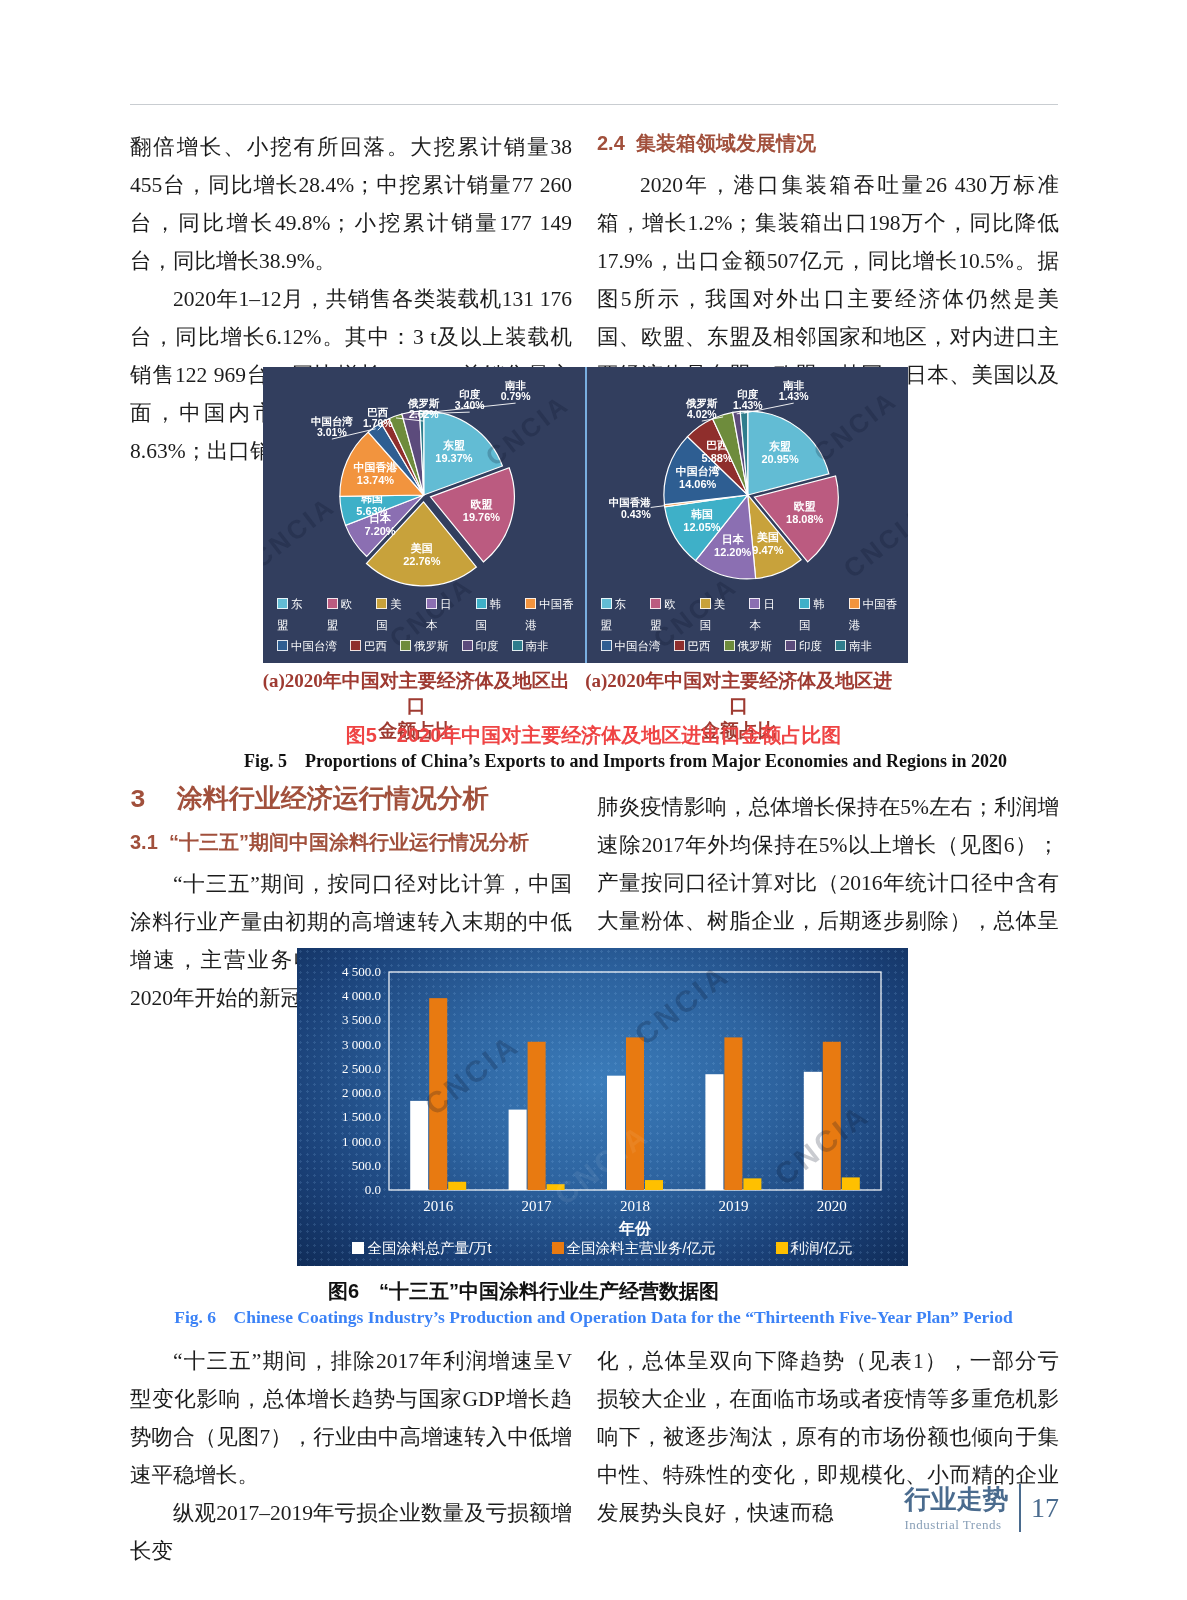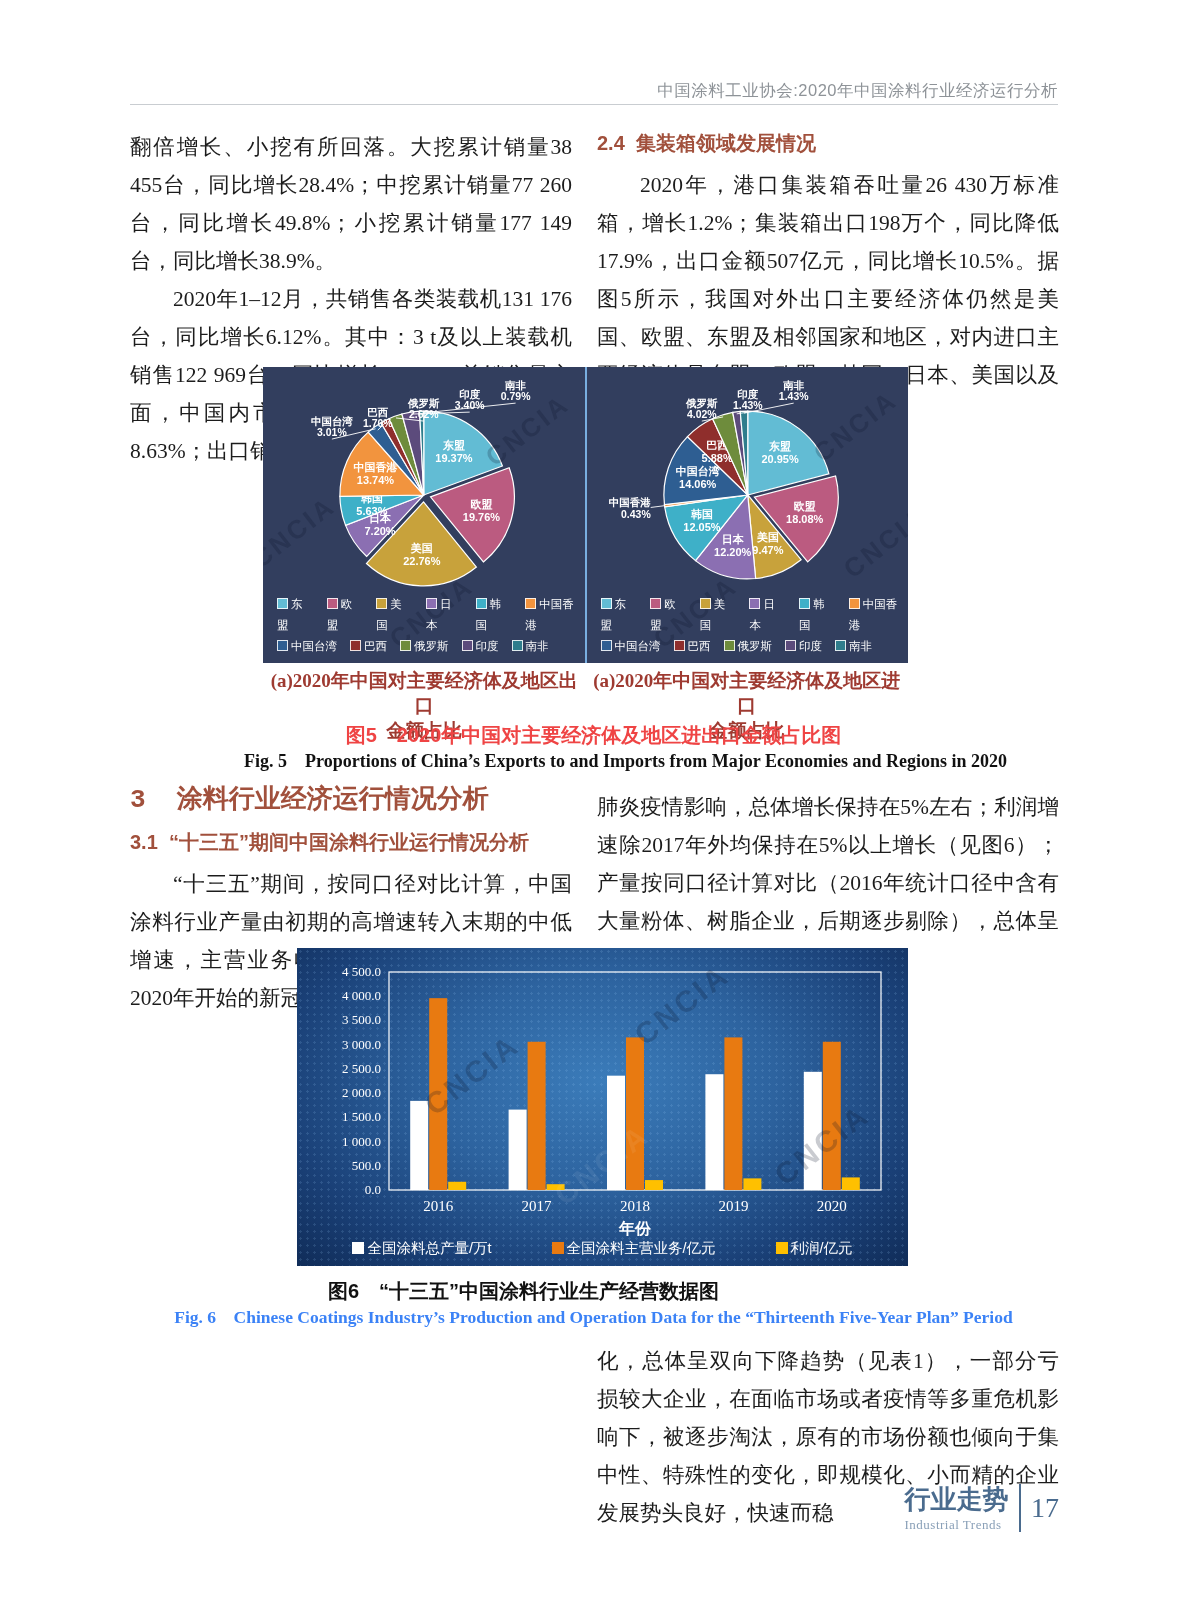--- a/index.html
+++ b/index.html
@@ -25,21 +25,21 @@
   .pie-legend{position:absolute;left:0;bottom:6px;width:100%;
               font-family:"Liberation Sans","DejaVu Sans",sans-serif;font-size:11.5px;color:#fff;}
   .pie-legend .lrow{display:flex;justify-content:flex-start;padding-left:14px;gap:13px;line-height:21px;}
   .sw{display:inline-block;width:9px;height:9px;margin-right:3px;vertical-align:-1px;border:1px solid rgba(255,255,255,.85);}
   .wm{position:absolute;font-family:"Liberation Sans","DejaVu Sans",sans-serif;font-weight:700;
       transform:rotate(-38deg);color:rgba(8,18,40,.22);font-size:26px;letter-spacing:3px;pointer-events:none;}
   .wm.light{color:rgba(255,255,255,.07);}
   .pie-in{font:700 11px "Liberation Sans","DejaVu Sans",sans-serif;fill:#fff;}
   .pie-out{font:700 10.5px "Liberation Sans","DejaVu Sans",sans-serif;fill:#fff;}
   
-  .pcaps{position:absolute;left:263px;top:668px;width:645px;display:flex;}
+  .pcaps{position:absolute;left:255px;top:668px;width:645px;display:flex;}
   .pcap{width:50%;text-align:center;font-weight:700;font-size:19px;line-height:25px;color:#9e3a31;}
   .figcap-cn{position:absolute;left:0;top:722px;width:1187px;text-align:center;
              font-family:"Liberation Sans","DejaVu Sans",sans-serif;font-weight:700;font-size:20px;color:#ef4444;}
   .figcap-en{position:absolute;left:0;top:749px;width:1187px;text-align:center;
              font-weight:700;font-size:18px;color:#111;padding-left:32px;}
   
   .fig6{position:absolute;left:297px;top:948px;width:611px;height:318px;
         background-image:radial-gradient(circle, rgba(150,200,245,.16) 1px, transparent 1.4px),
                          radial-gradient(ellipse at 50% 42%, #3b7cba 0%, #2d639f 40%, #1a4077 75%, #102c58 100%);
         background-size:7px 7px, 100% 100%;}
@@ -57,21 +57,20 @@
   .f-cn{font-family:"Liberation Sans","DejaVu Sans",sans-serif;font-weight:700;font-size:26px;color:#4a6b8e;text-align:left;}
   .f-en{font-size:13px;color:#8aa0b8;letter-spacing:.5px;}
   .f-bar{width:2.5px;height:48px;background:#4a6b8e;}
   .f-pg{font-size:28px;color:#4a6b8e;}
 </style>
 </head>
 <body>
 
 <div id="page">
 
-  <div class="hdr">中国涂料工业协会:2020年中国涂料行业经济运行分析</div>
   <div class="hdr-rule"></div>
 
   <div class="col" style="left:130px;top:128px;width:442px;">
     <p>翻倍增长、小挖有所回落。大挖累计销量38 455台，同比增长28.4%；中挖累计销量77 260台，同比增长49.8%；小挖累计销量177 149台，同比增长38.9%。</p>
     <p class="ind">2020年1–12月，共销售各类装载机131 176台，同比增长6.12%。其中：3 t及以上装载机销售122 969台，同比增长6.11%。总销售量方面，中国内市场销量106 572台，同比增长8.63%；出口销量24 604台，同比下降3.55%。</p>
   </div>
   <div class="col" style="left:597px;top:128px;width:462px;">
     <div class="sec-h2">
       <span>2.4</span>&nbsp;&nbsp;<span>集装箱领域发展情况</span>
     </div>
@@ -244,20 +243,24 @@
     <span class="wm light" style="left:250px;top:200px;font-size:30px;">CNCIA</span>
     <div class="bar-legend" id="barlegend">
         <span><span class="sw" style="background: rgb(255, 255, 255); border: none; width: 12px; height: 12px;"></span>全国涂料总产量/万t</span>
         <span><span class="sw" style="background: rgb(232, 122, 17); border: none; width: 12px; height: 12px;"></span>全国涂料主营业务/亿元</span>
         <span><span class="sw" style="background: rgb(255, 192, 0); border: none; width: 12px; height: 12px;"></span>利润/亿元</span>
       </div>
   </div>
   <div class="fig6cap-cn">图6　“十三五”中国涂料行业生产经营数据图</div>
   <div class="fig6cap-en">Fig. 6　Chinese Coatings Industry’s Production and Operation Data for the “Thirteenth Five-Year Plan” Period</div>
 
+  <div class="col" style="left:130px;top:1342px;width:442px;">
+    <p class="ind">“十三五”期间，排除2017年利润增速呈V型变化影响，总体增长趋势与国家GDP增长趋势吻合（见图7），行业由中高增速转入中低增速平稳增长。</p>
+    <p class="ind">纵观2017–2019年亏损企业数量及亏损额增长变</p>
+  </div>
   <div class="col" style="left:597px;top:1342px;width:462px;">
     <p>化，总体呈双向下降趋势（见表1），一部分亏损较大企业，在面临市场或者疫情等多重危机影响下，被逐步淘汰，原有的市场份额也倾向于集中性、特殊性的变化，即规模化、小而精的企业发展势头良好，快速而稳</p>
   </div>
 
   <div class="footer">
     <div>
       <div class="f-cn">行业走势</div>
       <div class="f-en">Industrial Trends</div>
     </div>
     <div class="f-bar"></div>

